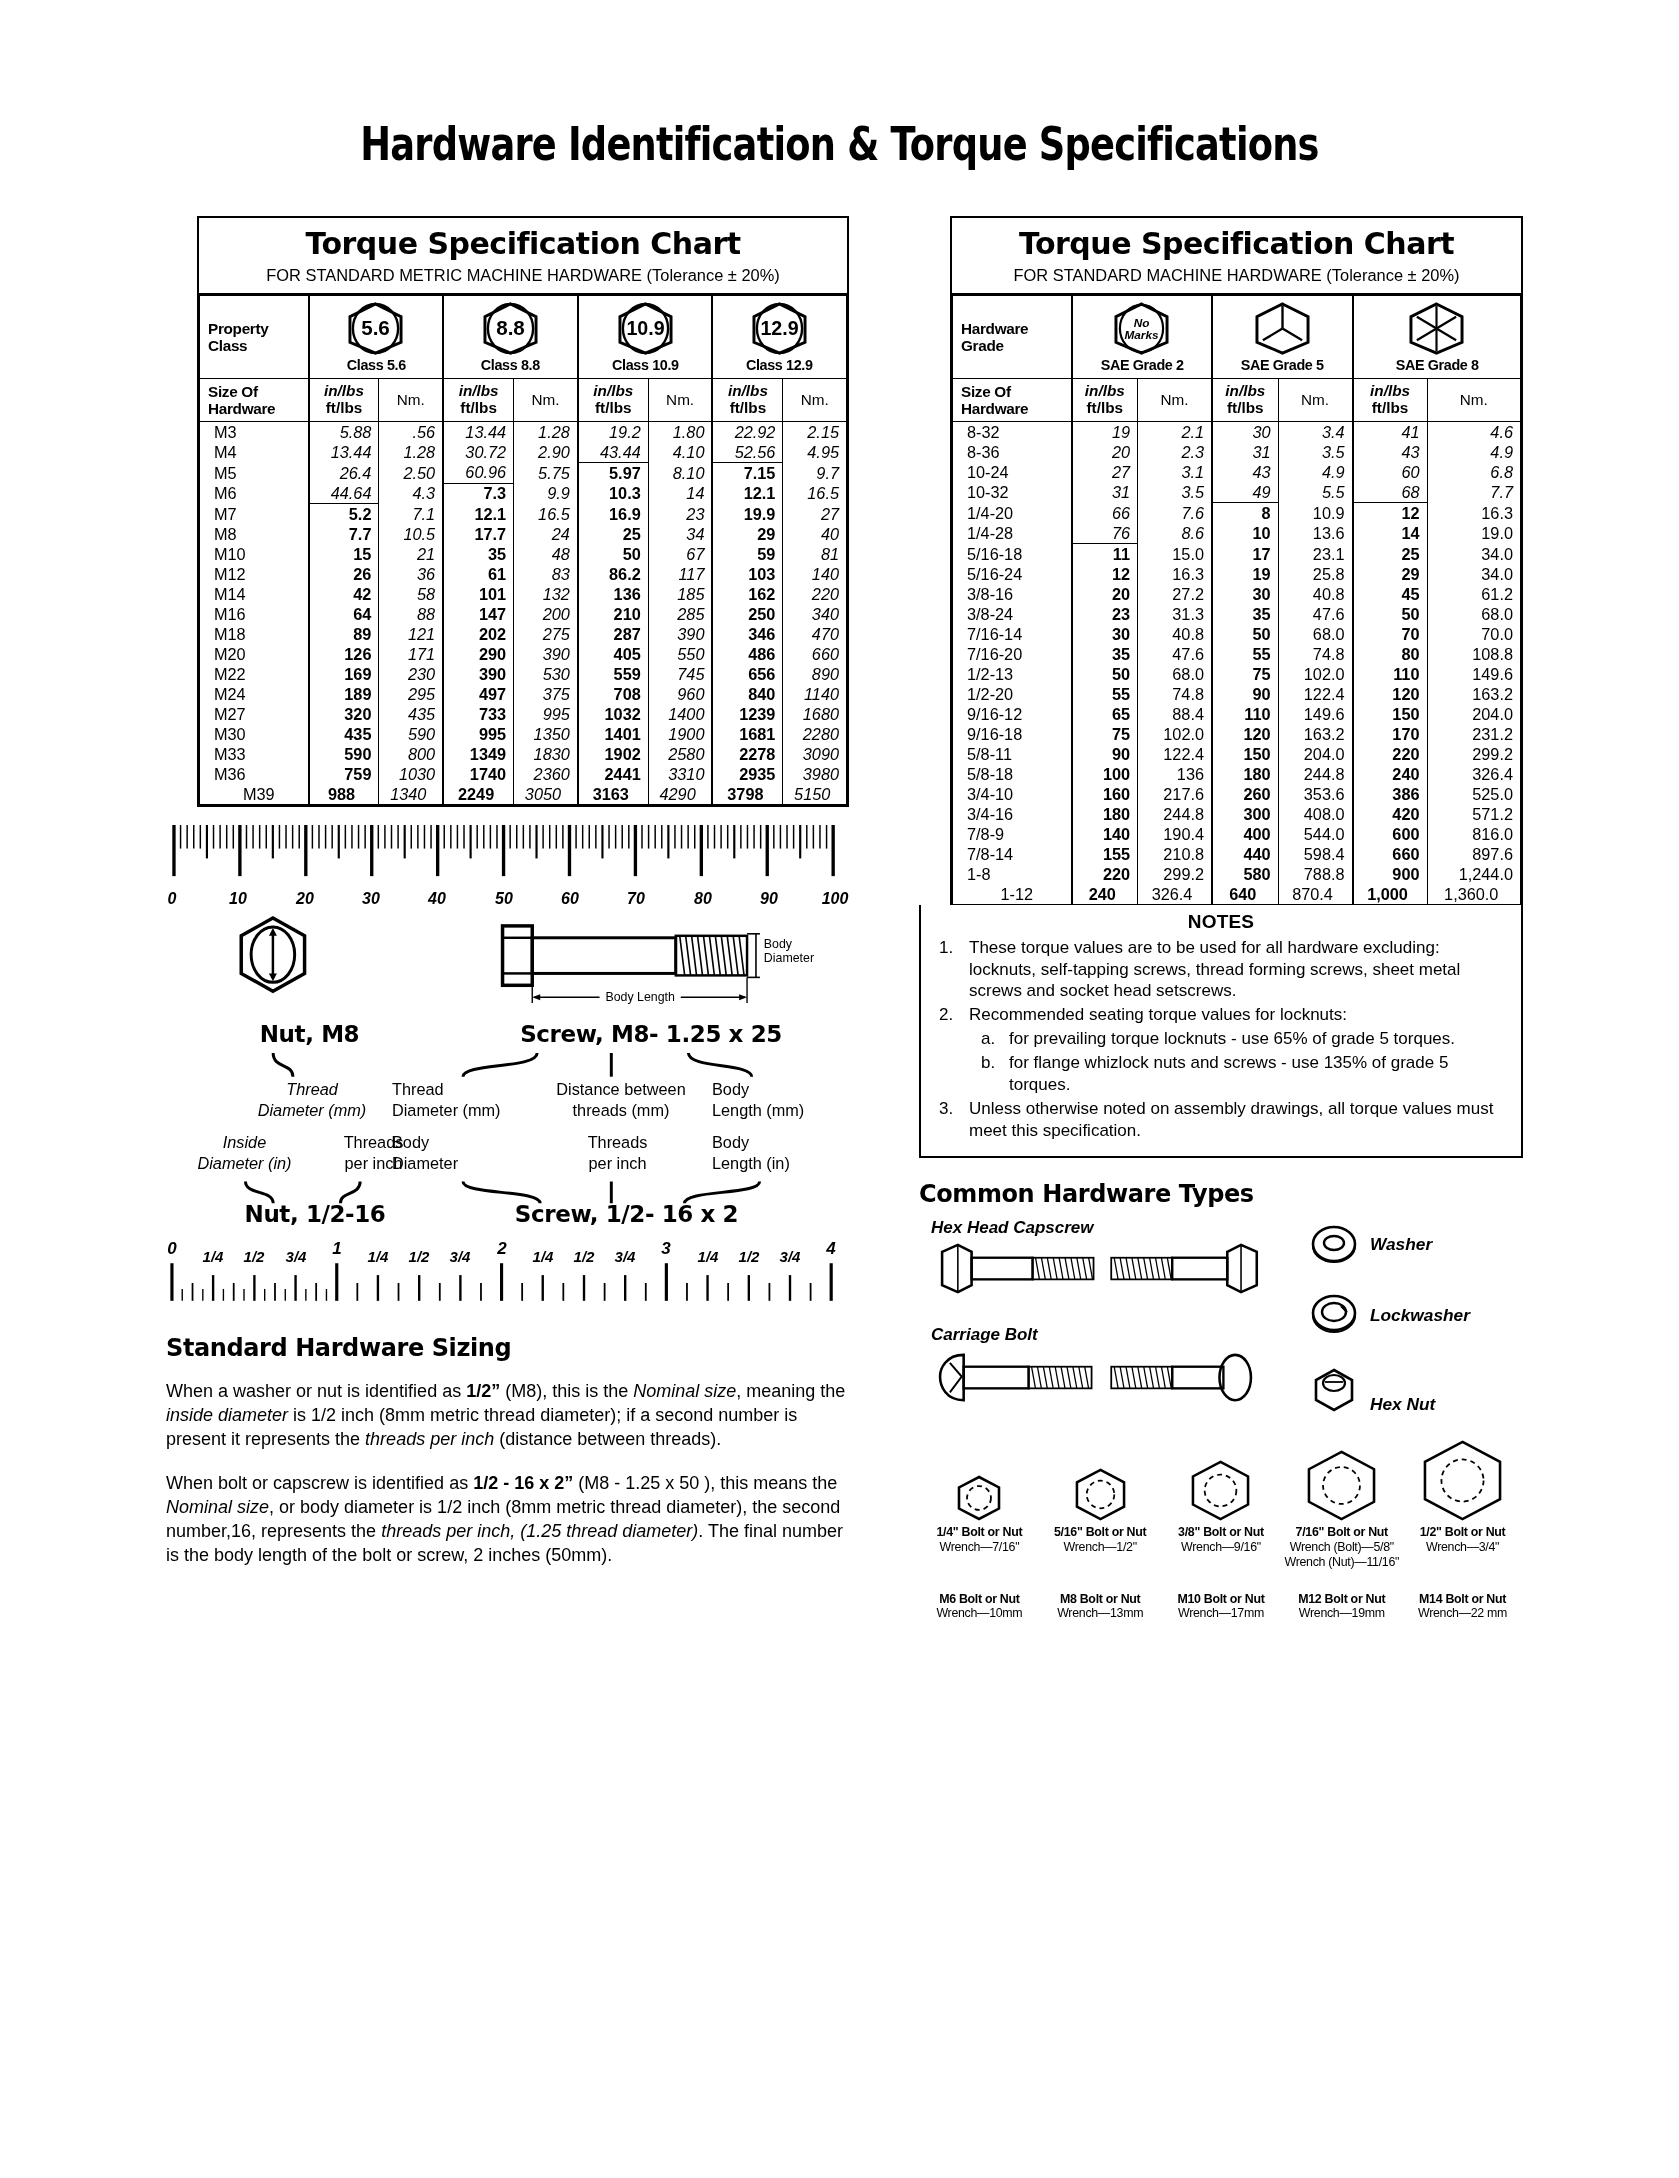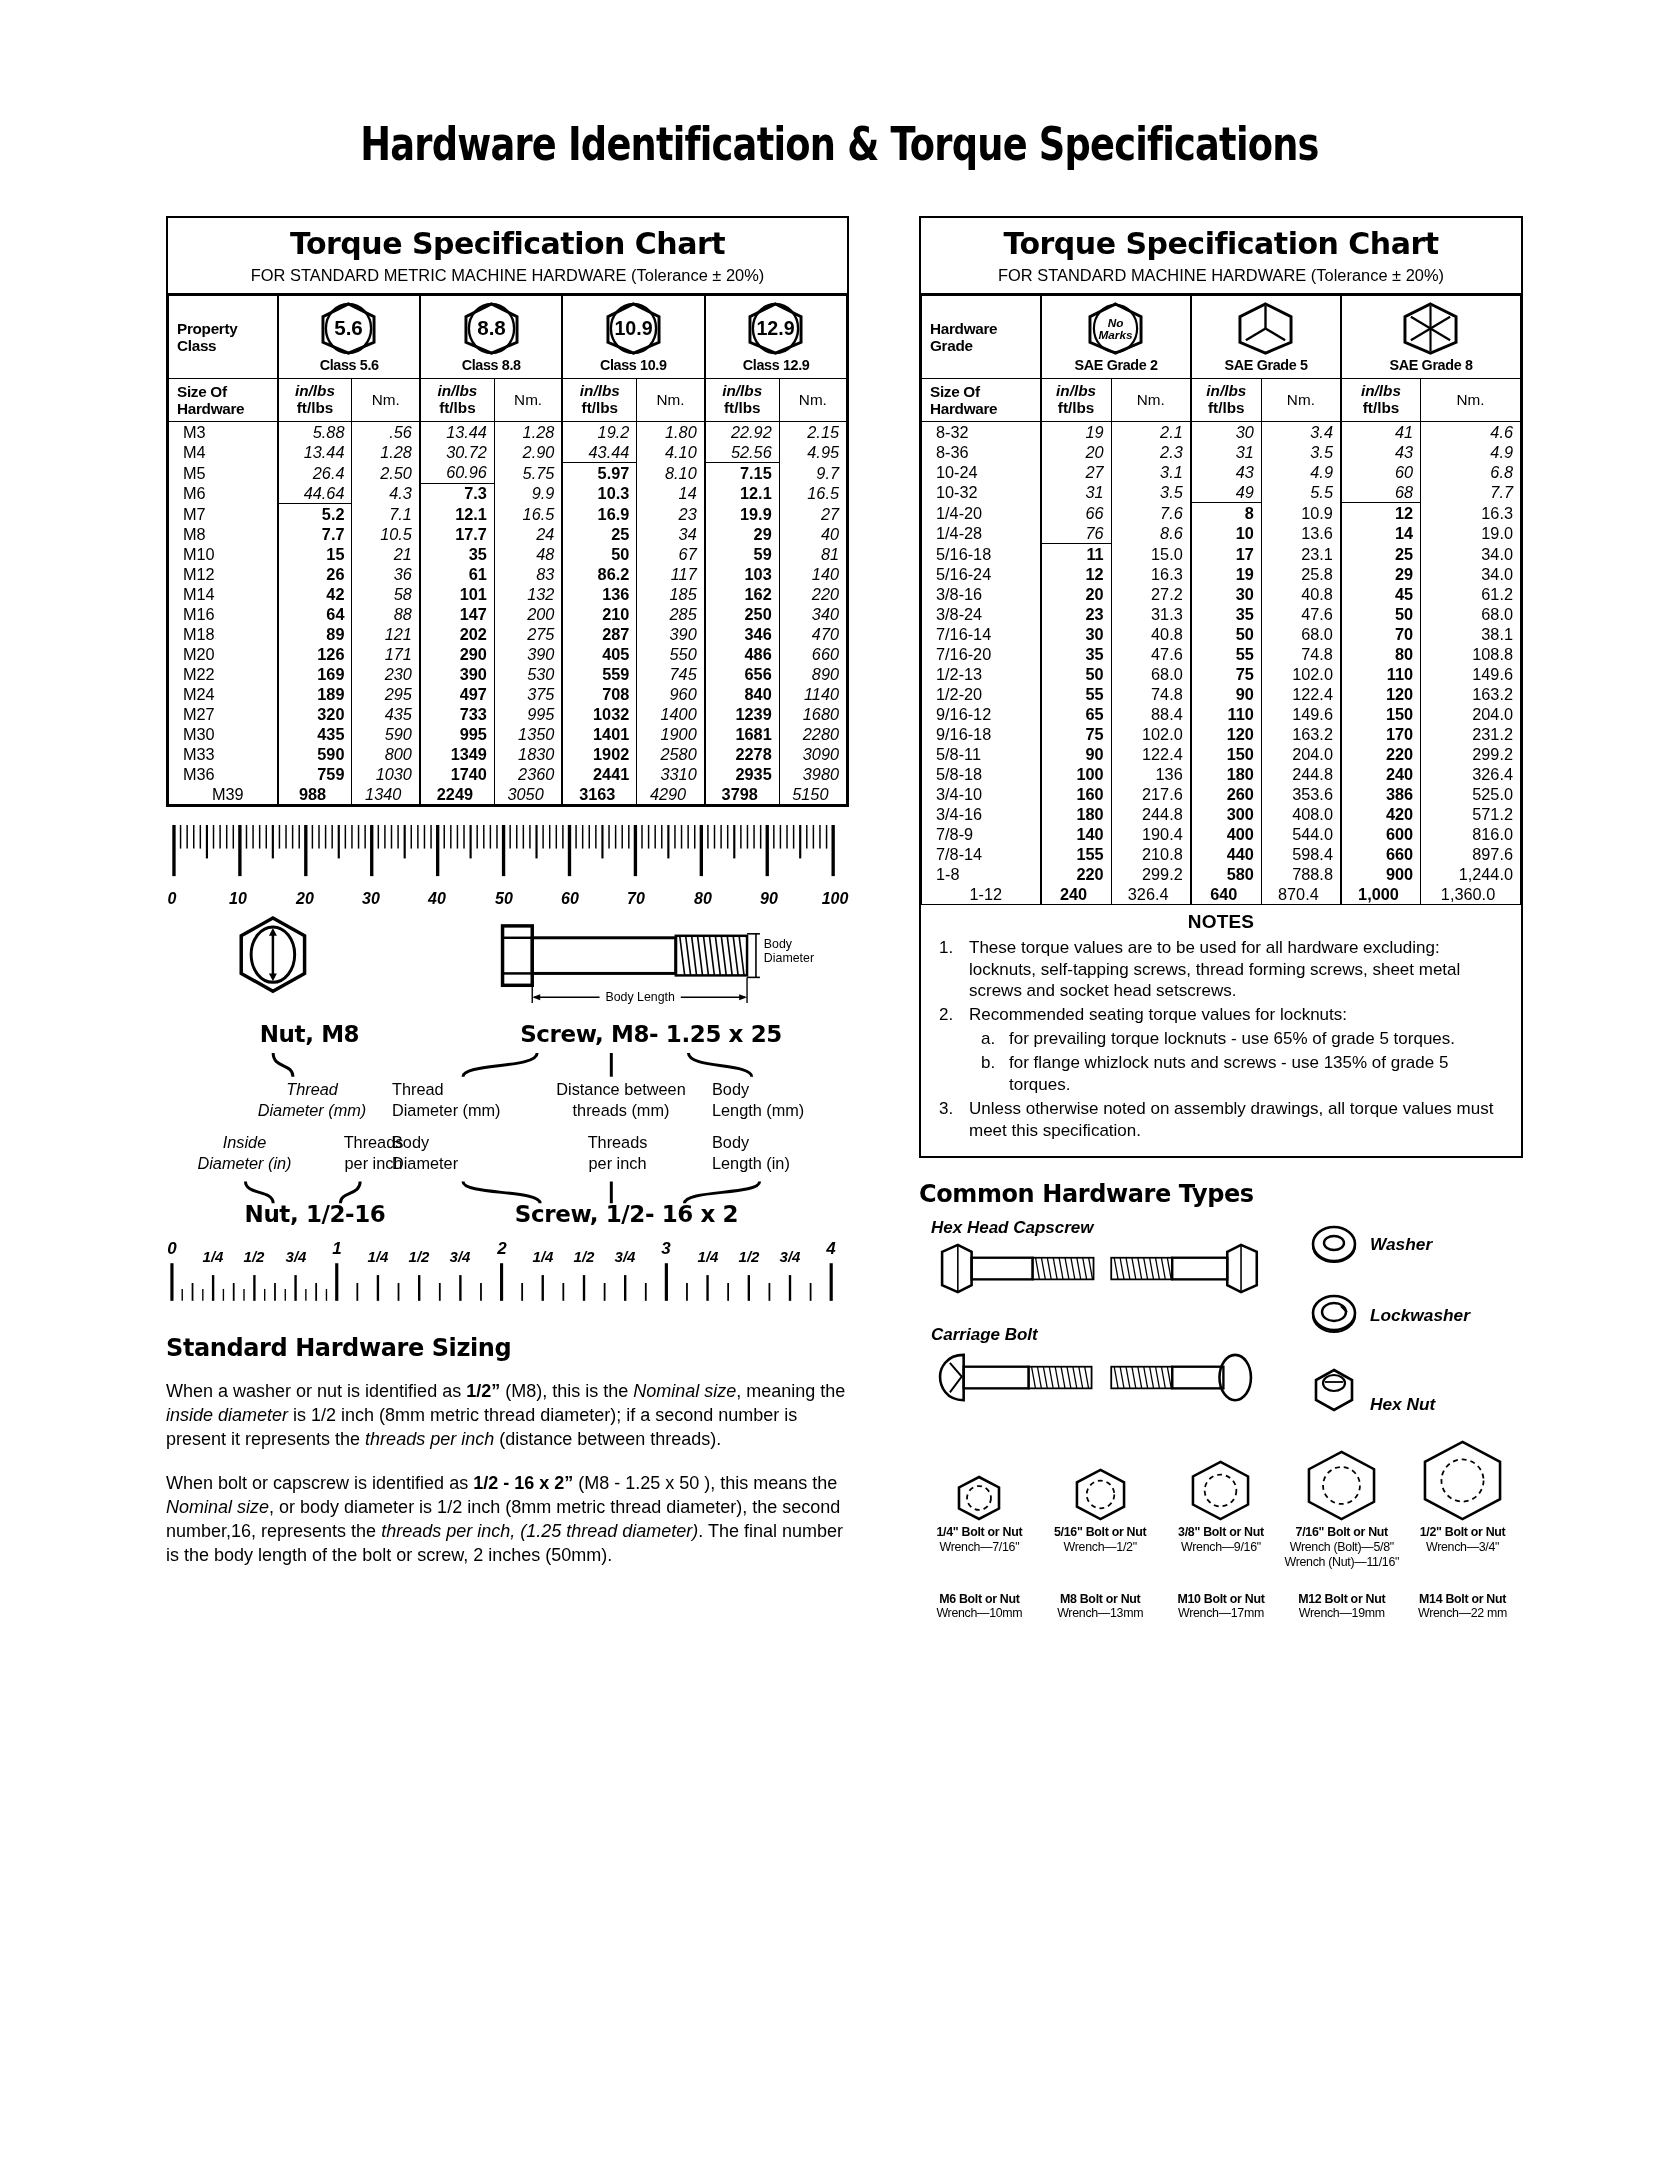--- a/index.html
+++ b/index.html
@@ -21,21 +21,21 @@
     font-weight:700; font-size:46px; letter-spacing:-1px;
     transform:scaleX(0.80); transform-origin:center top;
     white-space:nowrap;
   }
 
   
   .col-left { position:absolute; left:166px; top:216px; width:683px; }
   .col-right{ position:absolute; left:919px; top:216px; width:604px; }
 
   
-  .card{ border:2.5px solid #000; }
+  .card{ border:2.5px solid #000;margin-left:31px; }
   .card-head{ text-align:center; padding:8px 4px 7px; border-bottom:2.5px solid #000;}
   .card-title{
     font-family:"DejaVu Sans", sans-serif;
     font-weight:700; font-size:30px; letter-spacing:-0.5px;
   }
   .card-sub{
     font-size:17.3px; font-weight:400; margin-top:4px;
     transform:scaleX(0.95); transform-origin:center;
     white-space:nowrap;
   }
@@ -880,21 +880,21 @@
               <td class="v gsep vb">50</td>
               <td class="v">68.0</td>
             </tr>
             <tr>
               <td class="sz">7/16-14</td>
               <td class="v gsep vb">30</td>
               <td class="v">40.8</td>
               <td class="v gsep vb">50</td>
               <td class="v">68.0</td>
               <td class="v gsep vb">70</td>
-              <td class="v">38.1</td>
+              <td class="v">70.0</td>
             </tr>
             <tr>
               <td class="sz">7/16-20</td>
               <td class="v gsep vb">35</td>
               <td class="v">47.6</td>
               <td class="v gsep vb">55</td>
               <td class="v">74.8</td>
               <td class="v gsep vb">80</td>
               <td class="v">108.8</td>
             </tr>

